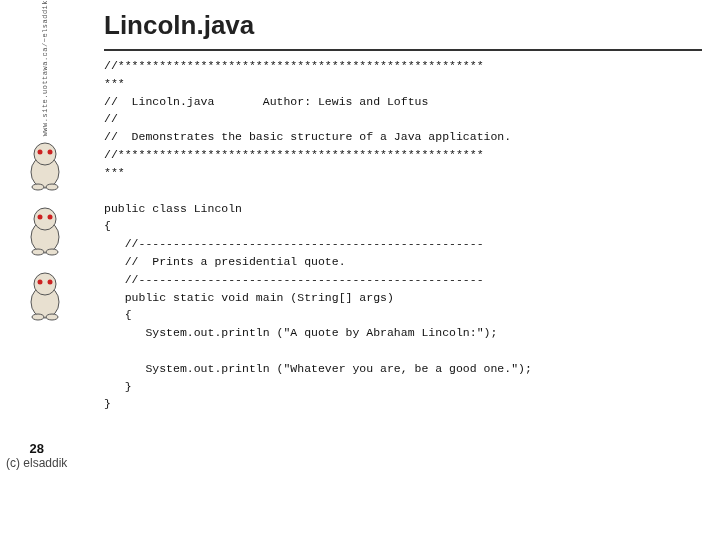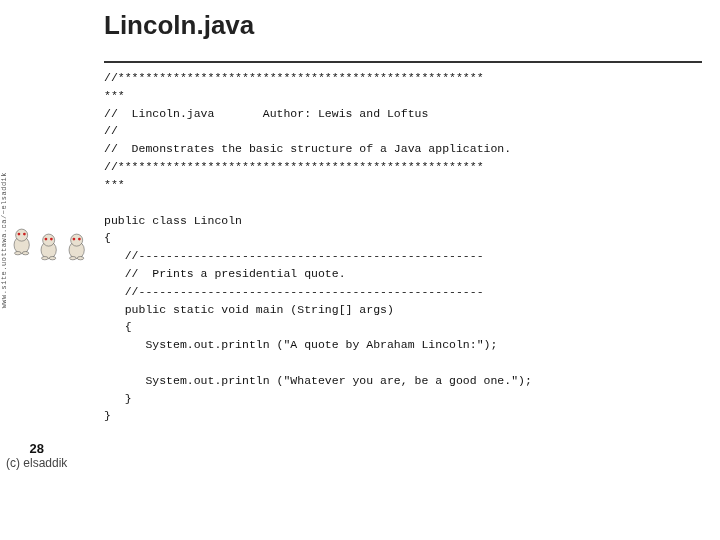--- a/index.html
+++ b/index.html
@@ -28,36 +28,36 @@
       overflow: hidden;
     }
 
     .page-title {
       font-size: 26px;
       font-weight: bold;
       color: #222;
       font-family: Arial, sans-serif;
       margin-bottom: 4px;
       border-bottom: 2px solid #333;
-      padding-bottom: 20px;
+      padding-bottom: 8px;
     }
 
     .code-block {
       font-family: 'Courier New', Courier, monospace;
       font-size: 11.5px;
       color: #111;
       line-height: 1.55;
       white-space: pre;
       margin-top: 6px;
     }
 
     .sidebar-wrapper {
       position: relative;
       display: flex;
-      flex-direction: row;
+      flex-direction: column;
       align-items: center;
       width: 90px;
       height: 484px;
     }
 
     .mascot-svg {
       width: 50px;
       height: 55px;
     }
   </style>

